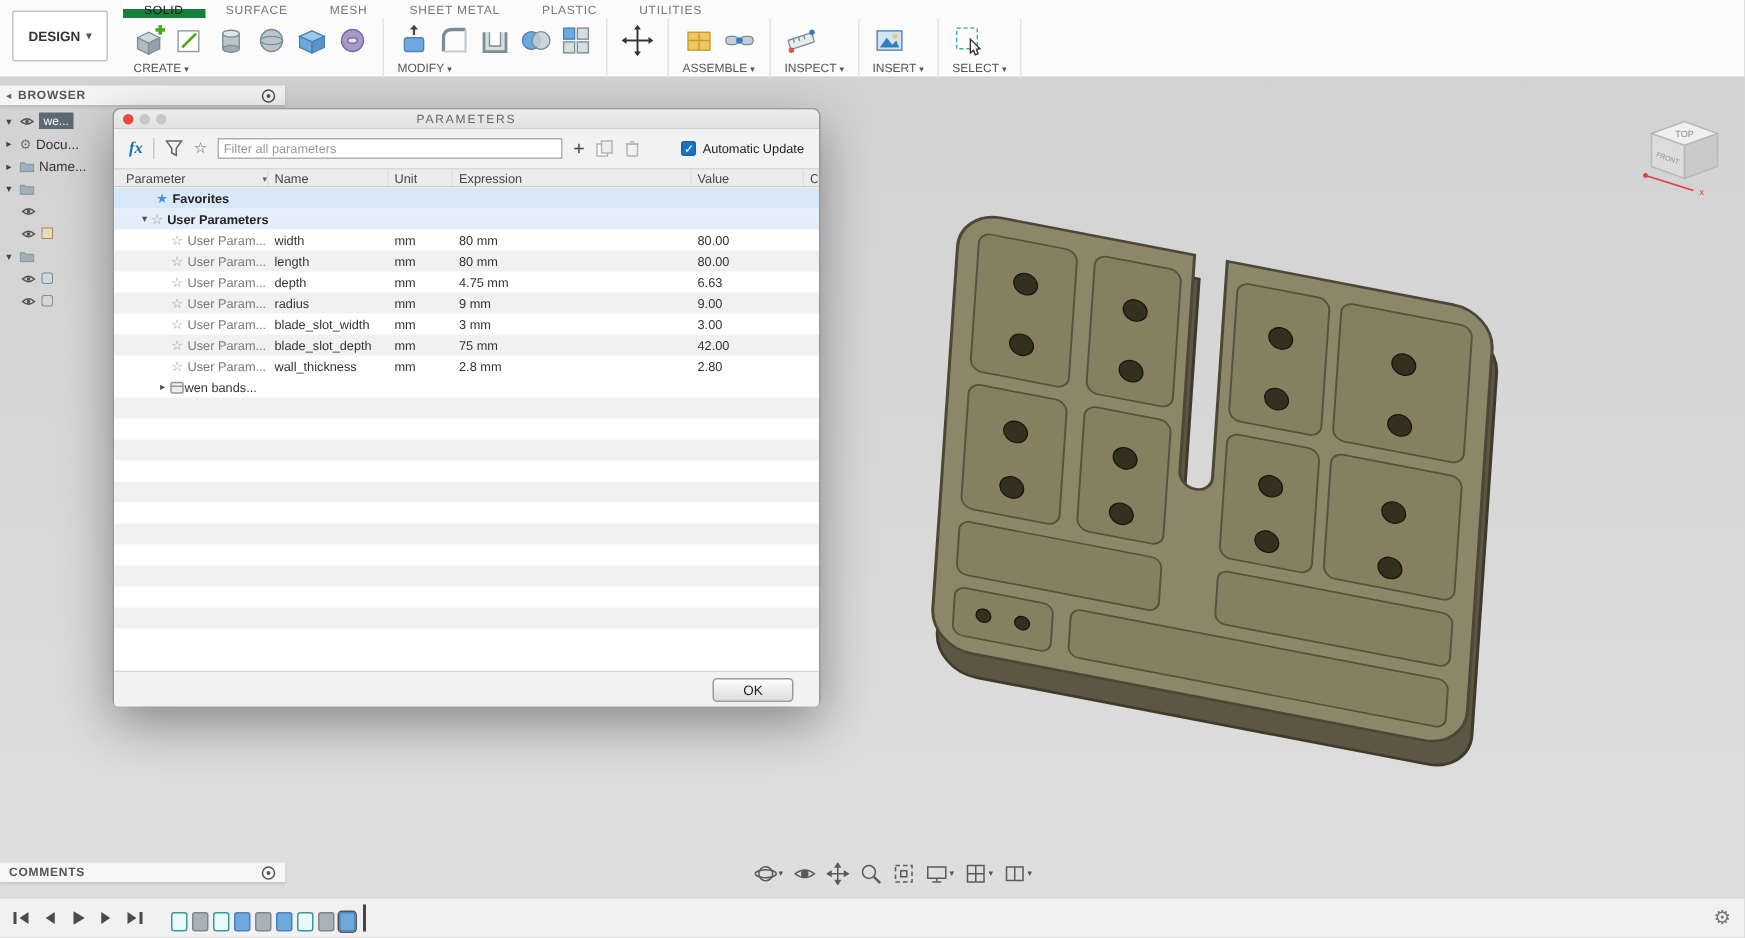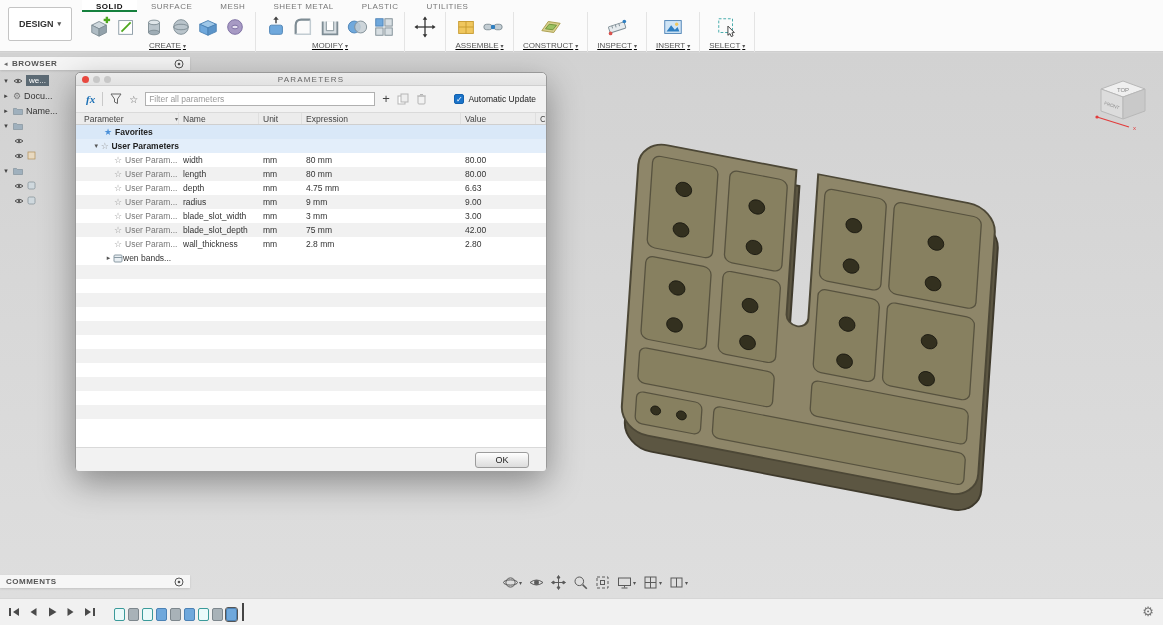--- a/index.html
+++ b/index.html
@@ -6,23 +6,23 @@
   html,body { width:1163px; height:625px; overflow:hidden; }
   body { font-family:"Liberation Sans", sans-serif; background:#d6d6d6; position:relative; }
   #app { position:absolute; inset:0; }
 
   
   .topbar { position:absolute; top:0; left:0; right:0; height:52px; background:#fbfbfb; border-bottom:1px solid #cfcfcf; z-index:30; }
   .design-btn { position:absolute; left:8px; top:7px; width:64px; height:34px; border:1px solid #c4c4c4; border-radius:2px; background:#fff; font-size:9px; font-weight:bold; color:#333; display:flex; align-items:center; justify-content:center; gap:4px; cursor:default; }
   .design-btn .caret { font-size:7px; color:#555; }
   .tabs { position:absolute; left:82px; top:0; height:12px; display:flex; align-items:stretch; }
   .tab { font-size:8px; color:#777; padding:2px 14px 0 14px; letter-spacing:.5px; }
-  .tab.active { color:#111; font-weight:bold; background:#fff; border-bottom:2px solid #15803d; }
+  .tab.active { color:#111; font-weight:normal; background:#fff; border-bottom:6px solid #15803d; }
   .ribbon { position:absolute; left:80px; top:12px; height:40px; display:flex; }
-  .tgroup { display:flex; flex-direction:column; align-items:center; justify-content:flex-start; padding:2px 9px 0 9px; border-right:1px solid #e4e4e4;text-decoration:underline; }
+  .tgroup { display:flex; flex-direction:column; justify-content:flex-start; padding:2px 9px 0 9px; border-right:1px solid #e4e4e4; }
   .tgroup .ticons { display:flex; gap:5px; height:26px; align-items:center; }
   .glabel { font-size:8px; color:#555; margin-top:1px; display:flex; gap:2px; align-items:center; cursor:default; }
   .glabel .caret { font-size:6px; }
   .ti { width:22px; height:22px; display:block; }
 
   
   .viewport { position:absolute; top:53px; left:0; right:0; height:545px; background:linear-gradient(#d2d2d2,#dedede); }
   .model-svg { position:absolute; inset:0; }
 
   
@@ -218,32 +218,20 @@
               <rect x="13" y="9" width="9" height="6" rx="3" fill="#c4ced4" stroke="#7e8c94"></rect>
               <circle cx="12" cy="12" r="2.4" fill="#2f7fc1"></circle>
             </svg>
         </div>
         <div class="glabel">
           <span>ASSEMBLE</span>
           <span class="caret">▾</span>
         </div>
       </div>
 
-      <div class="tgroup">
-        <div class="ticons">
-          <svg class="ti" viewBox="0 0 24 24">
-              <polygon points="2,16 9,6 22,8 15,18" fill="#d8cf8e" stroke="#a89b4a"></polygon>
-              <polygon points="6,14 10,9 18,10 14,15" fill="#9bc163" stroke="#6d9438"></polygon>
-            </svg>
-        </div>
-        <div class="glabel">
-          <span>CONSTRUCT</span>
-          <span class="caret">▾</span>
-        </div>
-      </div>
 
       <div class="tgroup">
         <div class="ticons">
           <svg class="ti" viewBox="0 0 24 24">
               <rect x="3" y="9" width="18" height="7" rx="1" fill="#e6ebee" stroke="#7e8c94" transform="rotate(-18 12 12)"></rect>
               <g transform="rotate(-18 12 12)">
                 <line x1="7" y1="9" x2="7" y2="12" stroke="#7e8c94"></line>
                 <line x1="11" y1="9" x2="11" y2="12" stroke="#7e8c94"></line>
                 <line x1="15" y1="9" x2="15" y2="12" stroke="#7e8c94"></line>
               </g>

